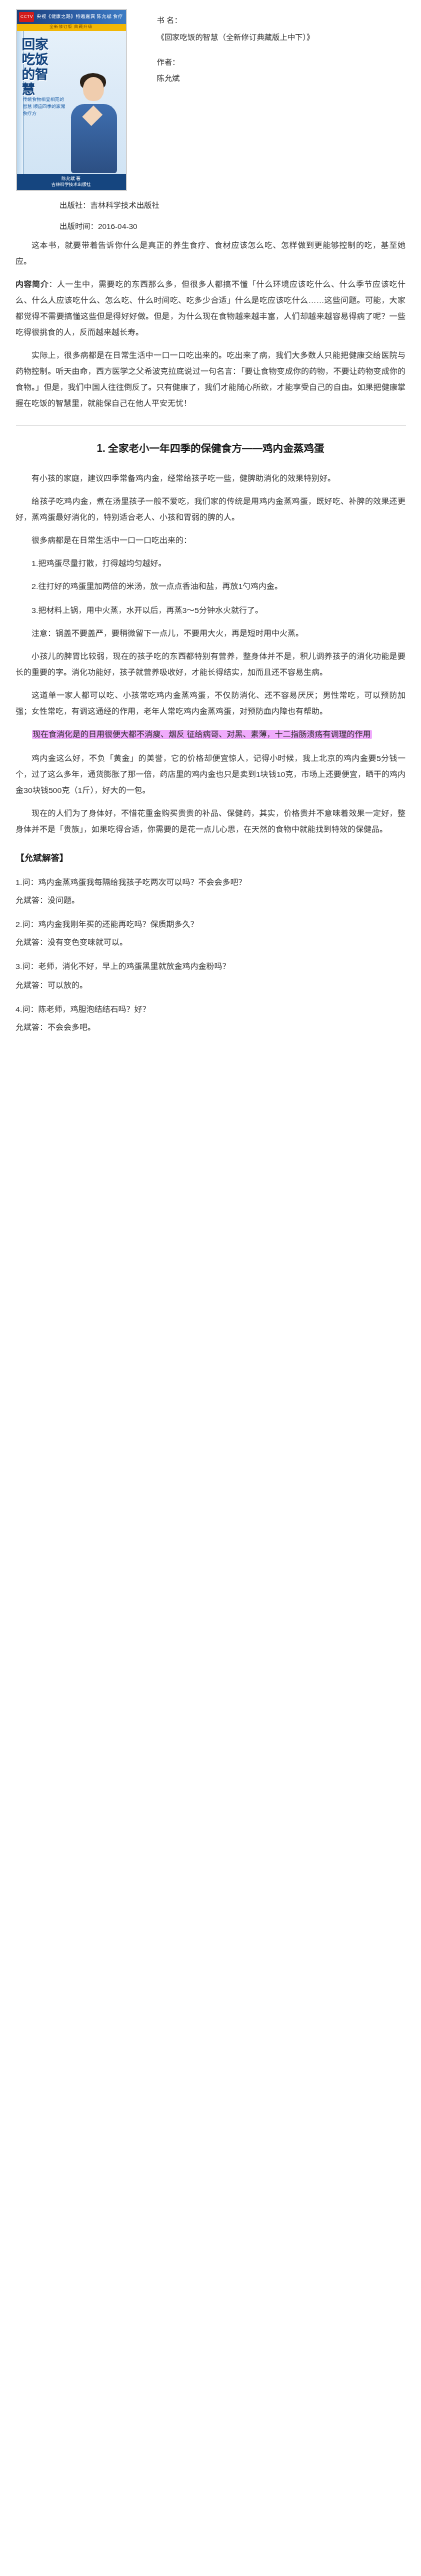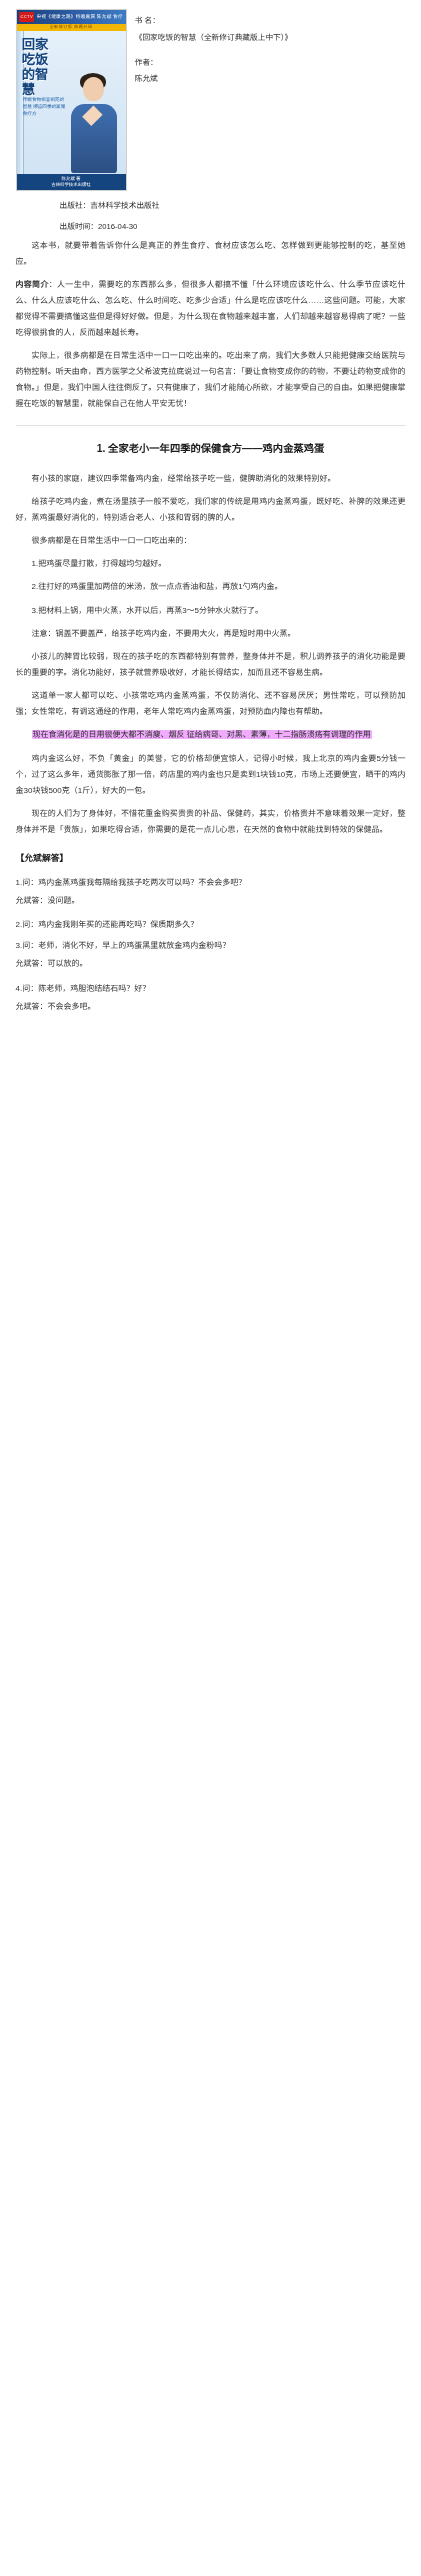--- a/index.html
+++ b/index.html
@@ -150,21 +150,21 @@
     background: linear-gradient(90deg,#b8d6ee,#e7f1fa);
     border-right: 0.5px solid #9dbdd9;
   }
 
   .meta {
     flex: 1 1 auto;
     padding-top: 4.1px;
     font-size: 7.7px;
     line-height: 2.1;
   }
-  .meta-row { margin-bottom: 9.3px; }
+  .meta-row { margin-bottom: 9.3px; margin-left: 22px; }
   .meta-label { color: #2b2b2b; }
   .meta-value { color: #2b2b2b; }
 
   .info-line {
     margin: 5.2px 0 3.1px 0;
     font-size: 7.7px;
     padding-left: 44px;
   }
   .info-line .k { color: #2b2b2b; }
 
@@ -289,39 +289,40 @@
   <hr class="divider">
 
   <h2 class="section-title">1. 全家老小一年四季的保健食方——鸡内金蒸鸡蛋</h2>
 
   <p class="para">有小孩的家庭，建议四季常备鸡内金，经常给孩子吃一些，健脾助消化的效果特别好。</p>
   <p class="para">给孩子吃鸡内金，煮在汤里孩子一般不爱吃，我们家的传统是用鸡内金蒸鸡蛋，既好吃、补脾的效果还更好，蒸鸡蛋最好消化的，特别适合老人、小孩和胃弱的脾的人。</p>
   <p class="para">很多病都是在日常生活中一口一口吃出来的：</p>
   <p class="para">1.把鸡蛋尽量打散，打得越均匀越好。</p>
   <p class="para">2.往打好的鸡蛋里加两倍的米汤，放一点点香油和盐，再放1勺鸡内金。</p>
   <p class="para">3.把材料上锅，用中火蒸，水开以后，再蒸3～5分钟水火就行了。</p>
-  <p class="para">注意：锅盖不要盖严，给孩子吃鸡内金，不要用大火，再是短时用中火蒸。</p>
+  <p class="para">注意：锅盖不要盖严，要稍微留下一点儿，不要用大火，再是短时用中火蒸。</p>
   <p class="para">小孩儿的脾胃比较弱，现在的孩子吃的东西都特别有营养，整身体并不是，积儿调养孩子的消化功能是要长的重要的字。消化功能好，孩子就营养吸收好，才能长得结实，加而且还不容易生病。</p>
   <p class="para">这道单一家人都可以吃、小孩常吃鸡内金蒸鸡蛋，不仅防消化、还不容易厌厌；男性常吃，可以预防加强；女性常吃，有调这通经的作用，老年人常吃鸡内金蒸鸡蛋，对预防血内障也有帮助。</p>
 
   <p class="hl-para">
     <span class="highlight">现在食消化是的日用很便大都不消瘦、烟反 征给病哥、对黑、素薄，十二指肠溃疡有调理的作用</span>
   </p>
 
   <p class="para">鸡内金这么好，不负「黄金」的美誉，它的价格却便宜惊人，记得小时候，我上北京的鸡内金要5分钱一个，过了这么多年，通货膨胀了那一倍，药店里的鸡内金也只是卖到1块钱10克，市场上还要便宜，晒干的鸡内金30块钱500克（1斤），好大的一包。</p>
   <p class="para">现在的人们为了身体好，不惜花重金购买贵贵的补品、保健药，其实，价格贵并不意味着效果一定好，整身体并不是「贵族」，如果吃得合适，你需要的是花一点儿心思，在天然的食物中就能找到特效的保健品。</p>
 
   <h3 class="qa-title">【允斌解答】</h3>
 
   <div class="qa-item">
     <p class="qa-q">1.问：鸡内金蒸鸡蛋我每隔给我孩子吃两次可以吗？不会会多吧？</p>
     <p class="qa-a">允斌答：没问题。</p>
   </div>
   <div class="qa-item">
     <p class="qa-q">2.问：鸡内金我刚年买的还能再吃吗？保质期多久？</p>
+    <p class="qa-a">允斌答：没有变色变味就可以。</p>
   </div>
   <div class="qa-item">
     <p class="qa-q">3.问：老师，消化不好，早上的鸡蛋黑里就放金鸡内金粉吗？</p>
     <p class="qa-a">允斌答：可以放的。</p>
   </div>
   <div class="qa-item">
     <p class="qa-q">4.问：陈老师，鸡胆泡结结石吗？好？</p>
     <p class="qa-a">允斌答：不会会多吧。</p>
   </div>
 

